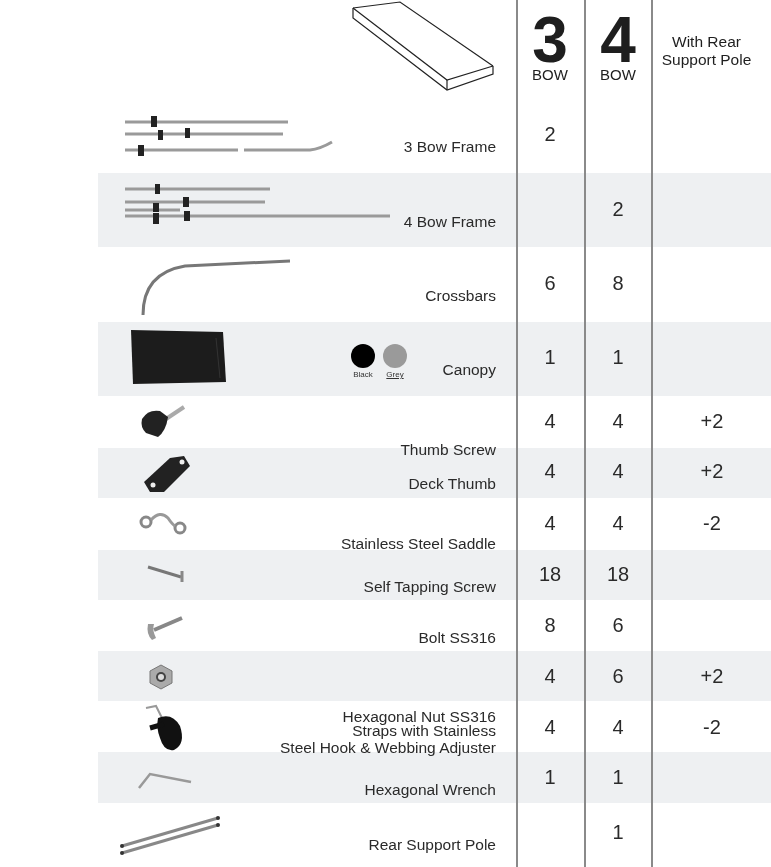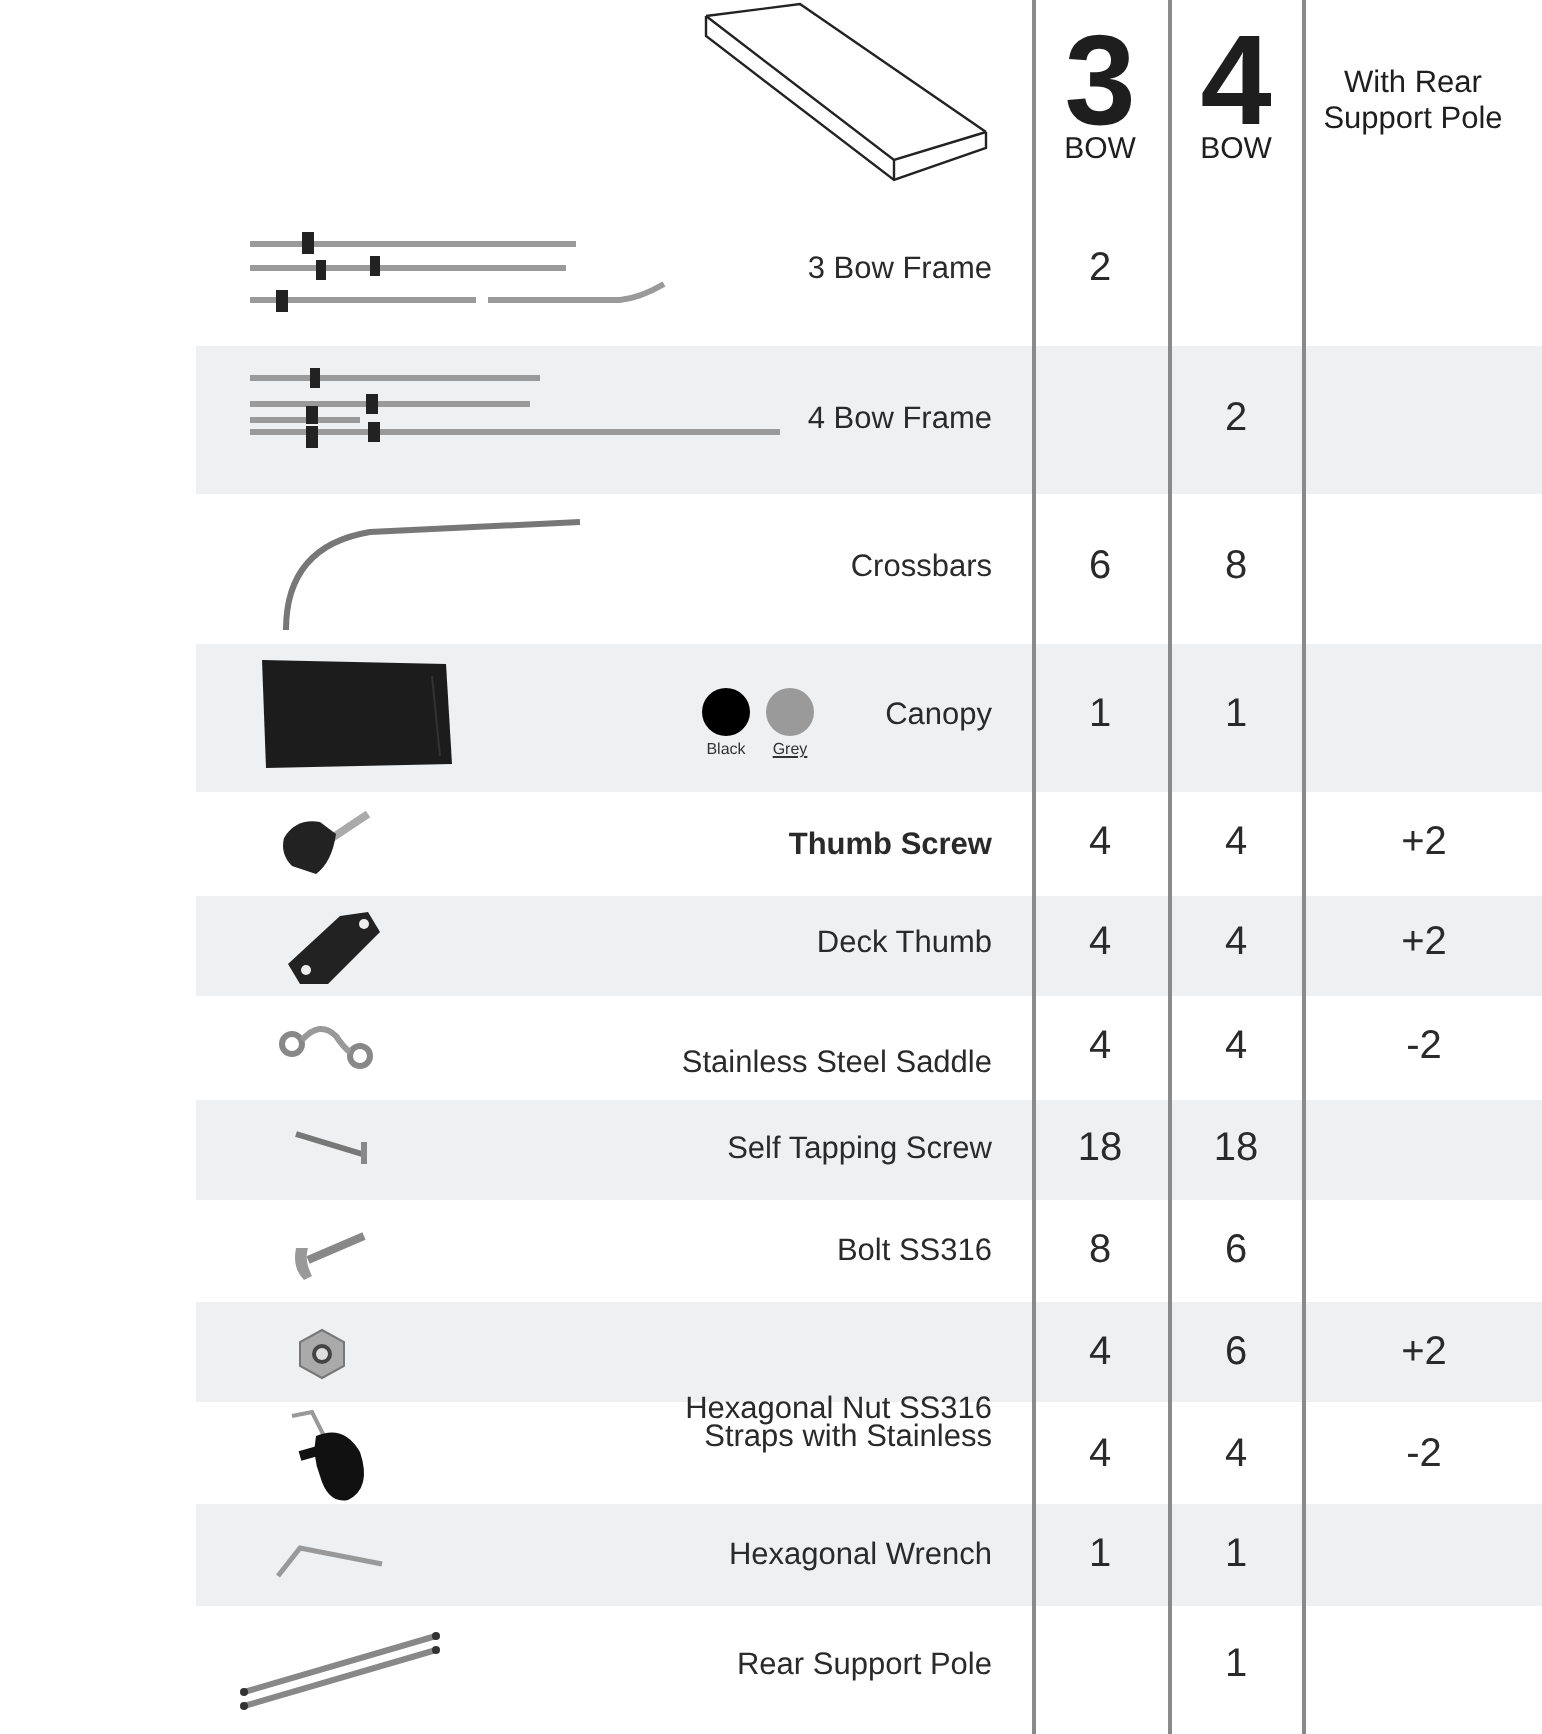--- a/index.html
+++ b/index.html
@@ -2,21 +2,21 @@
 <html><head>
 <meta charset="utf-8">
 <style>
   html, body { margin:0; padding:0; background:#ffffff; }
   body { width:771px; height:867px; position:relative; overflow:hidden;
          font-family:"Liberation Sans", sans-serif; color:#222; }
   .row { position:absolute; left:98px; width:673px; }
   .row.gray { background:#eef0f2; }
   .vline { position:absolute; top:0; width:1.5px; height:867px; background:#8a8a8a; }
   .label { position:absolute; right:275px; font-size:15.5px; color:#2a2a2a;
-           text-align:right; line-height:17px; white-space:nowrap; }
+           text-align:right; line-height:17px; white-space:nowrap;margin-top:12px; }
   .cell { position:absolute; font-size:20px; color:#2a2a2a; text-align:center; width:60px; }
   .hdr-num { position:absolute; font-weight:bold; font-size:64px; line-height:60px; width:68px; text-align:center; color:#1e1e1e; }
   .hdr-bow { position:absolute; font-size:15px; width:68px; text-align:center; color:#1e1e1e; }
   .hdr-extra { position:absolute; left:652px; width:109px; text-align:center; font-size:15.5px; line-height:18px; color:#1e1e1e; }
   .icon { position:absolute; }
   .swatch { position:absolute; width:24px; height:24px; border-radius:50%; }
   .swatch-label { position:absolute; font-size:8px; color:#333; width:40px; text-align:center; }
 </style>
 </head>
 <body>
@@ -106,21 +106,21 @@
 <div class="swatch-label" style="left:375px;top:370px;text-decoration:underline;">Grey</div>
 <div class="label" style="top:349px;">Canopy</div>
 <div class="cell" style="left:520px;top:346px;">1</div>
 <div class="cell" style="left:588px;top:346px;">1</div>
 <div class="cell" style="left:682px;top:346px;"></div>
 
 <svg class="icon" style="left:138px;top:403px;" width="52" height="36">
   <line x1="28" y1="16" x2="46" y2="4" stroke="#aaa" stroke-width="4"></line>
   <path d="M4 16 Q10 6 22 8 L30 14 Q28 28 20 34 L8 30 Q2 24 4 16 Z" fill="#222"></path>
 </svg>
-<div class="label" style="top:414px;font-weight:bold;">Thumb Screw</div>
+<div class="label" style="top:429px;">Thumb Screw</div>
 <div class="cell" style="left:520px;top:410px;">4</div>
 <div class="cell" style="left:588px;top:410px;">4</div>
 <div class="cell" style="left:682px;top:410px;">+2</div>
 
 <svg class="icon" style="left:140px;top:452px;" width="55" height="42">
   <path d="M4 30 L30 6 L44 4 L50 14 L24 40 L10 40 Z" fill="#222"></path>
   <circle cx="13" cy="33" r="2.5" fill="#eee"></circle>
     <circle cx="42" cy="10" r="2.5" fill="#eee"></circle>
 </svg>
 <div class="label" style="top:463px;">Deck Thumb</div>
@@ -166,20 +166,21 @@
 <div class="cell" style="left:588px;top:665px;">6</div>
 <div class="cell" style="left:682px;top:665px;">+2</div>
 
 <svg class="icon" style="left:140px;top:704px;" width="50" height="48">
   <path d="M6 4 L16 2 L22 14" fill="none" stroke="#999" stroke-width="2"></path>
   <path d="M18 14 Q32 8 40 22 Q46 40 34 46 Q24 48 20 34 Q16 24 18 14 Z" fill="#111"></path>
   <path d="M10 24 L24 20" stroke="#111" stroke-width="5"></path>
 </svg>
 <div class="label" style="top:710px;">
   <div>Straps with Stainless</div>
+  <div>Steel Hook &amp; Webbing Adjuster</div>
 </div>
 <div class="cell" style="left:520px;top:716px;">4</div>
 <div class="cell" style="left:588px;top:716px;">4</div>
 <div class="cell" style="left:682px;top:716px;">-2</div>
 
 <svg class="icon" style="left:136px;top:768px;" width="60" height="24">
   <polyline points="3,20 14,6 55,14" fill="none" stroke="#999" stroke-width="2.5"></polyline>
 </svg>
 <div class="label" style="top:769px;">Hexagonal Wrench</div>
 <div class="cell" style="left:520px;top:766px;">1</div>

